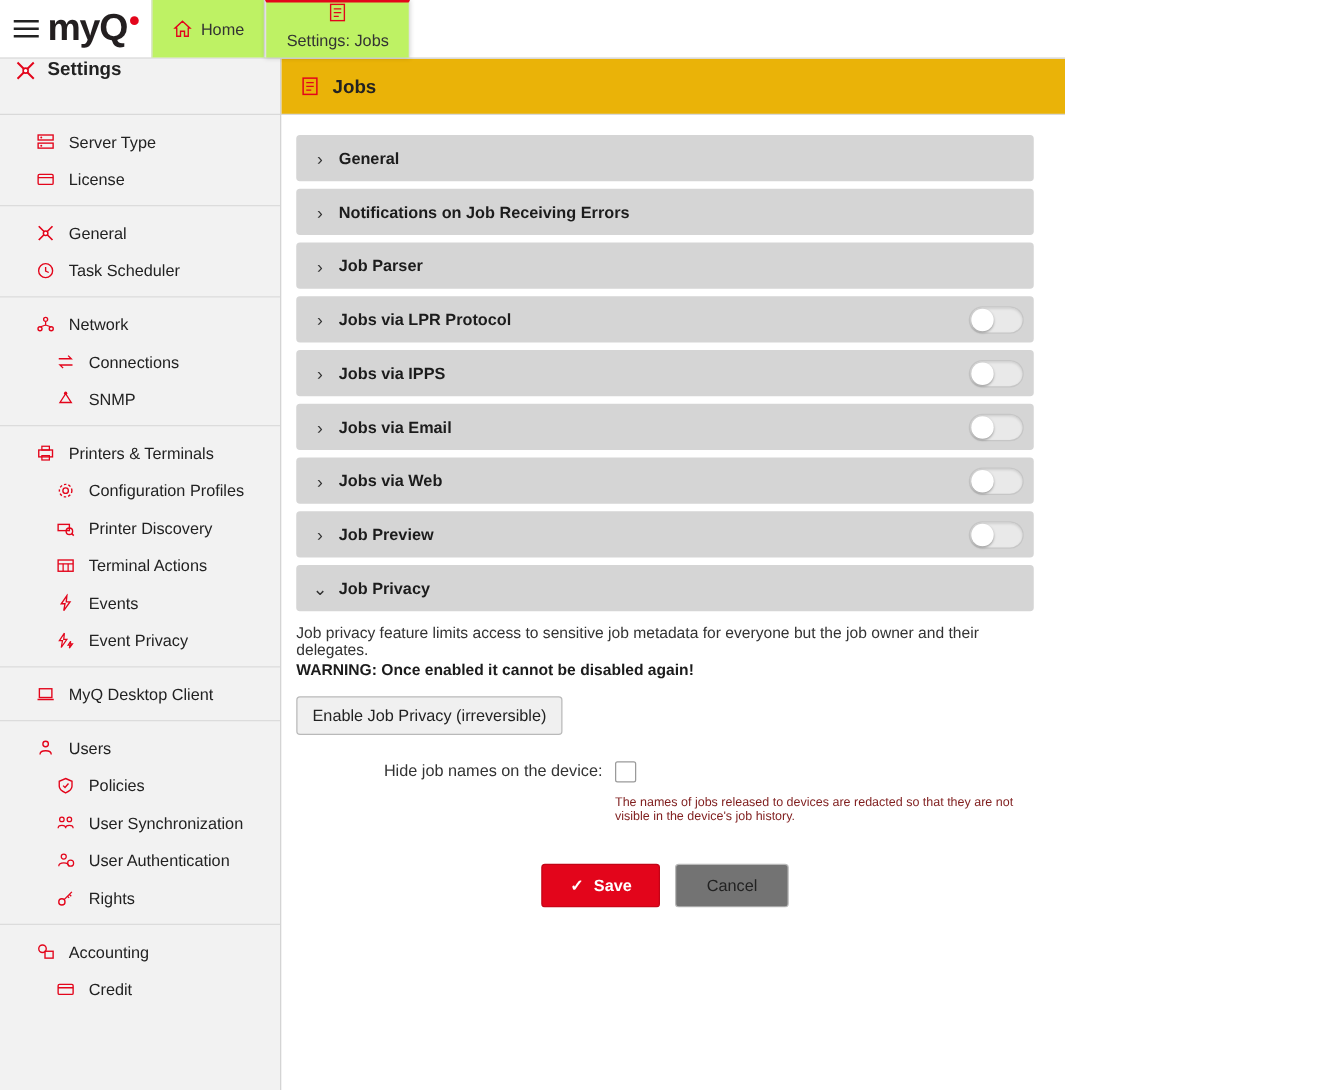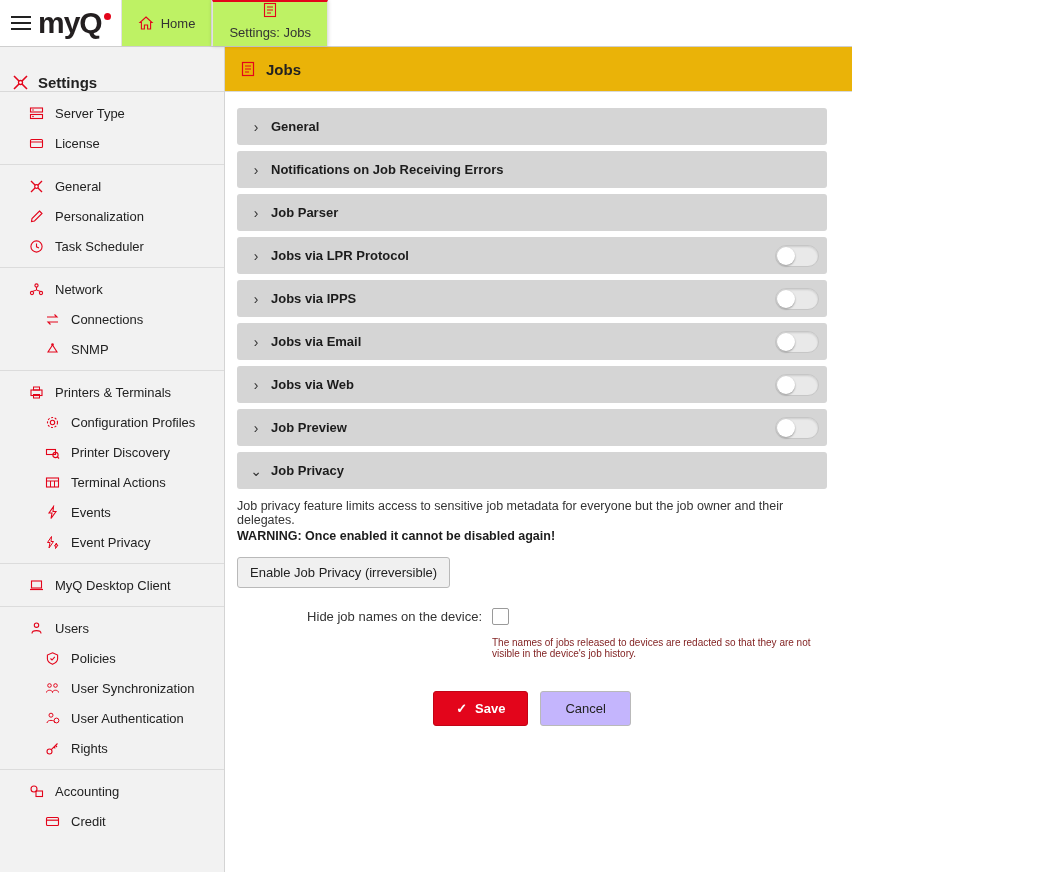--- a/index.html
+++ b/index.html
@@ -69,21 +69,21 @@
   
   .sidebar {
     width: 225px;
     background: #f2f2f2;
     border-right: 1px solid #d4d4d4;
     overflow: hidden;
     position: relative;
   }
   .sidebar-header {
     height: 45px;
-    display: flex; align-items: flex-end; gap: 9px;
+    display: flex; align-items: flex-start; gap: 9px;
     padding-left: 11px;
     font-size: 15px;
     font-weight: bold;
     border-bottom: 1px solid #d9d9d9;
     background: #f2f2f2;
   }
   .nav-group { padding: 6px 13px; }
   .nav-group + .nav-group { border-top: 1px solid #dcdcdc; }
   .nav-item {
     display: flex; align-items: center; gap: 10px;
@@ -150,21 +150,21 @@
   .btn-plain {
     background: #f0f0f0;
     border: 1px solid #b9b9b9;
     border-radius: 3px;
     padding: 7px 12px;
     font-size: 13px;
     color: #222;
     cursor: pointer;
   }
   .field-row {
-    display: flex; align-items: flex-start;
+    display: flex; align-items: center;
     margin-top: 20px;
   }
   .field-label {
     width: 255px;
     text-align: right;
     padding-right: 10px;
     font-size: 13px;
     color: #333;
     line-height: 18px;
   }
@@ -192,21 +192,21 @@
     border: 1px solid #c20416;
     border-radius: 3px;
     color: #fff;
     font-size: 13px;
     font-weight: bold;
     padding: 9px 22px;
     display: inline-flex; align-items: center; gap: 8px;
     cursor: pointer;
   }
   .btn-cancel {
-    background: #c4b5fd;
+    background: #737373;
     border: 1px solid #b9b9b9;
     border-radius: 3px;
     font-size: 13px;
     padding: 9px 24px;
     color: #222;
     cursor: pointer;
     text-align: right;
   }
 </style>
 </head>
@@ -289,28 +289,20 @@
             <svg width="15" height="15" viewBox="0 0 15 15">
                 <path d="M2 2 L13 13 M13 2 L2 13" stroke="#e3051b" stroke-width="1.4"></path>
                 <circle cx="7.5" cy="7.5" r="1.8" fill="#fff" stroke="#e3051b" stroke-width="1.2"></circle>
               </svg>
           </span>
           <span>General</span>
         </div>
         <div class="nav-item">
           <span class="nav-ico">
             <svg width="15" height="15" viewBox="0 0 15 15">
-                <path d="M10.5 2 L13 4.5 L5.5 12 L2.5 12.5 L3 9.5 Z" fill="none" stroke="#e3051b" stroke-width="1.1"></path>
-              </svg>
-          </span>
-          <span>Personalization</span>
-        </div>
-        <div class="nav-item">
-          <span class="nav-ico">
-            <svg width="15" height="15" viewBox="0 0 15 15">
                 <circle cx="7.5" cy="7.5" r="5.6" fill="none" stroke="#e3051b" stroke-width="1.1"></circle>
                 <path d="M7.5 4.5 L7.5 7.8 L10 9" fill="none" stroke="#e3051b" stroke-width="1.1"></path>
               </svg>
           </span>
           <span>Task Scheduler</span>
         </div>
       </div>
 
       <div class="nav-group">
         <div class="nav-item">

